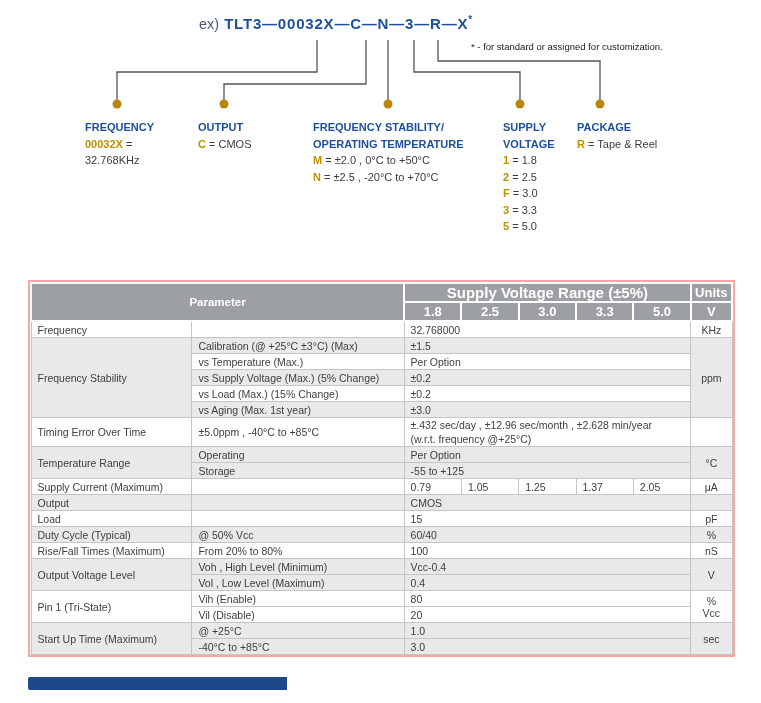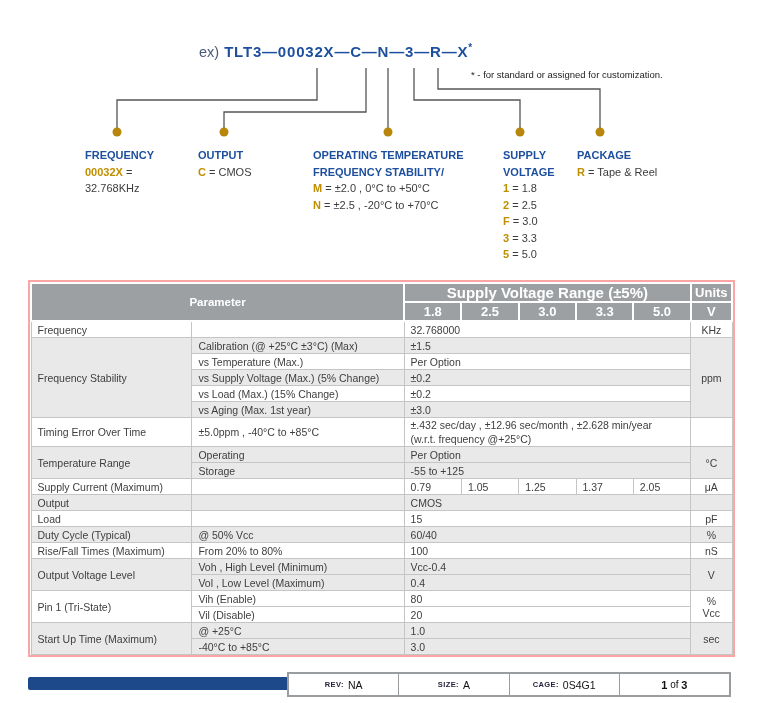--- a/index.html
+++ b/index.html
@@ -1,20 +1,20 @@
 <!DOCTYPE html>
 <html style="--accent_blue: #1d4f9e; --gold: #bf8f00; --bar_blue: #1d4889; --header_gray: #9da0a3; --row_gray: #e9e9e9;"><head>
 <meta charset="utf-8">
 <style>
   html,body{margin:0;padding:0;background:#fff;}
   body{width:761px;height:703px;font-family:"Liberation Sans",sans-serif;}
   .page{position:relative;width:761px;height:703px;background:#fff;overflow:hidden;}
 
   
-  .diagram{position:absolute;left:0;top:0;width:745px;height:272px;margin-top:28px;}
+  .diagram{position:absolute;left:0;top:0;width:745px;height:272px;}
   .pn-line{position:absolute;left:199px;top:14px;white-space:nowrap;}
   .pn-ex{font-size:14.5px;color:#49597a;}
   .pn-code{font-size:15px;font-weight:bold;color:var(--accent_blue);letter-spacing:0.8px;margin-left:5px;}
   .pn-star{font-size:10px;font-weight:bold;color:var(--accent_blue);vertical-align:super;}
   .footnote{position:absolute;left:471px;top:41px;font-size:9.5px;color:#1c1c1c;}
   svg.connectors{position:absolute;left:0;top:0;}
   svg.connectors polyline{fill:none;stroke:#555;stroke-width:1.3;}
   svg.connectors circle{fill:#b8860b;stroke:none;}
 
   .legend-block{position:absolute;top:119px;font-size:11px;line-height:16.5px;color:#3c3c3c;white-space:nowrap;}
@@ -86,22 +86,22 @@
     </div>
 
     <div class="legend-block lb-output">
       <div class="ltitle">OUTPUT</div>
       <div>
           <div><span class="code">C</span><span> = CMOS</span></div>
         </div>
     </div>
 
     <div class="legend-block lb-stability">
+      <div class="ltitle">FREQUENCY STABILITY/</div>
       <div class="ltitle">OPERATING TEMPERATURE</div>
-      <div class="ltitle">FREQUENCY STABILITY/</div>
       <div>
           <div><span class="code">M</span><span> = ±2.0 , 0°C to +50°C</span></div>
           <div><span class="code">N</span><span> = ±2.5 , -20°C to +70°C</span></div>
         </div>
     </div>
 
     <div class="legend-block lb-supply">
       <div class="ltitle">SUPPLY</div>
       <div class="ltitle">VOLTAGE</div>
       <div>
@@ -259,31 +259,14 @@
           </tr>
           <tr class="bg-g">
             <td class="c-sub">-40°C to +85°C</td>
             <td class="c-val" colspan="5">3.0</td>
           </tr>
         </tbody>
     </table>
   </div>
 
   <div class="footer-bar"></div>
-  <div class="footer-box">
-    <div class="fcell">
-      <span class="flabel">REV:</span>
-      <span class="fval">NA</span>
-    </div>
-    <div class="fcell">
-      <span class="flabel">SIZE:</span>
-      <span class="fval">A</span>
-    </div>
-    <div class="fcell">
-      <span class="flabel">CAGE:</span>
-      <span class="fval">0S4G1</span>
-    </div>
-    <div class="fcell fpage">
-      <b>1</b>&nbsp;<span>of</span>&nbsp;<b>3</b>
-    </div>
-  </div>
 
 </div>
 
 </body></html>

